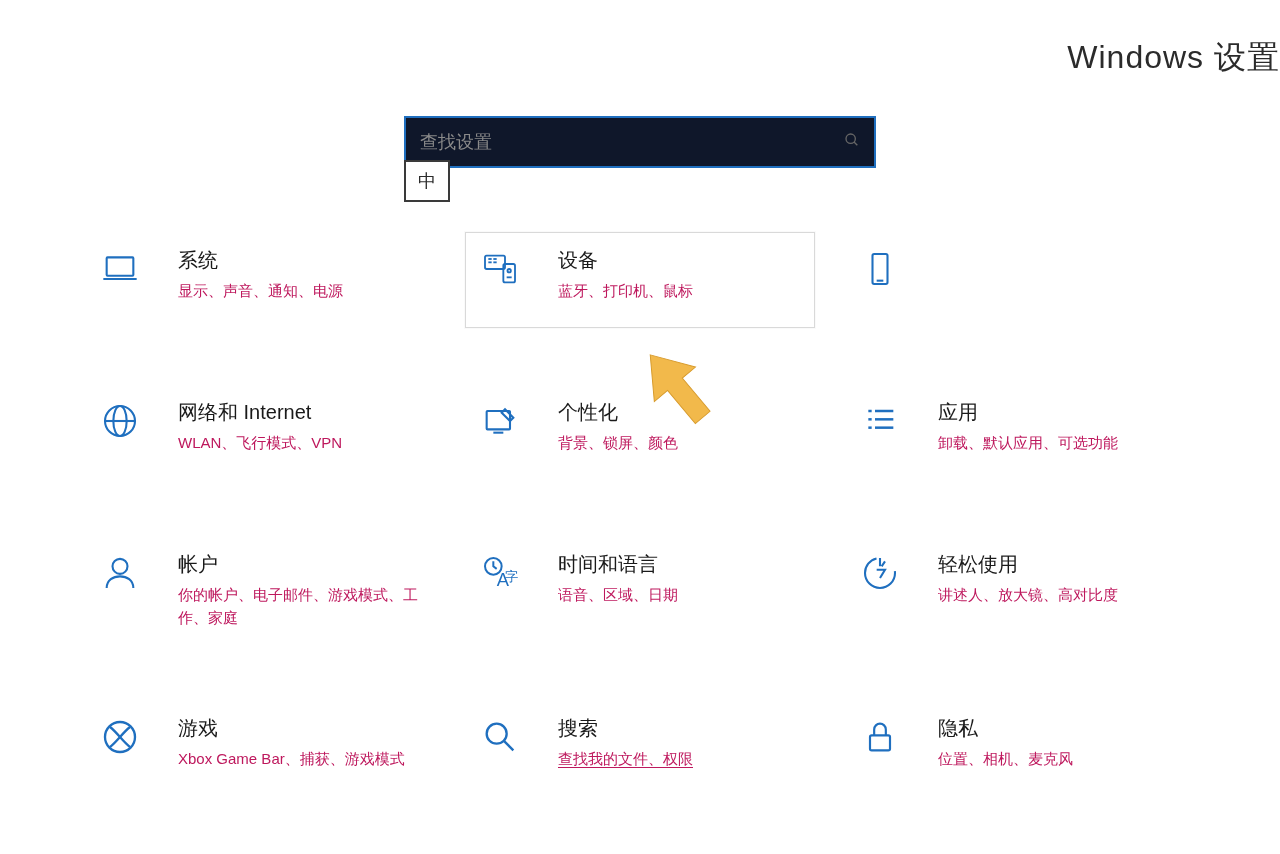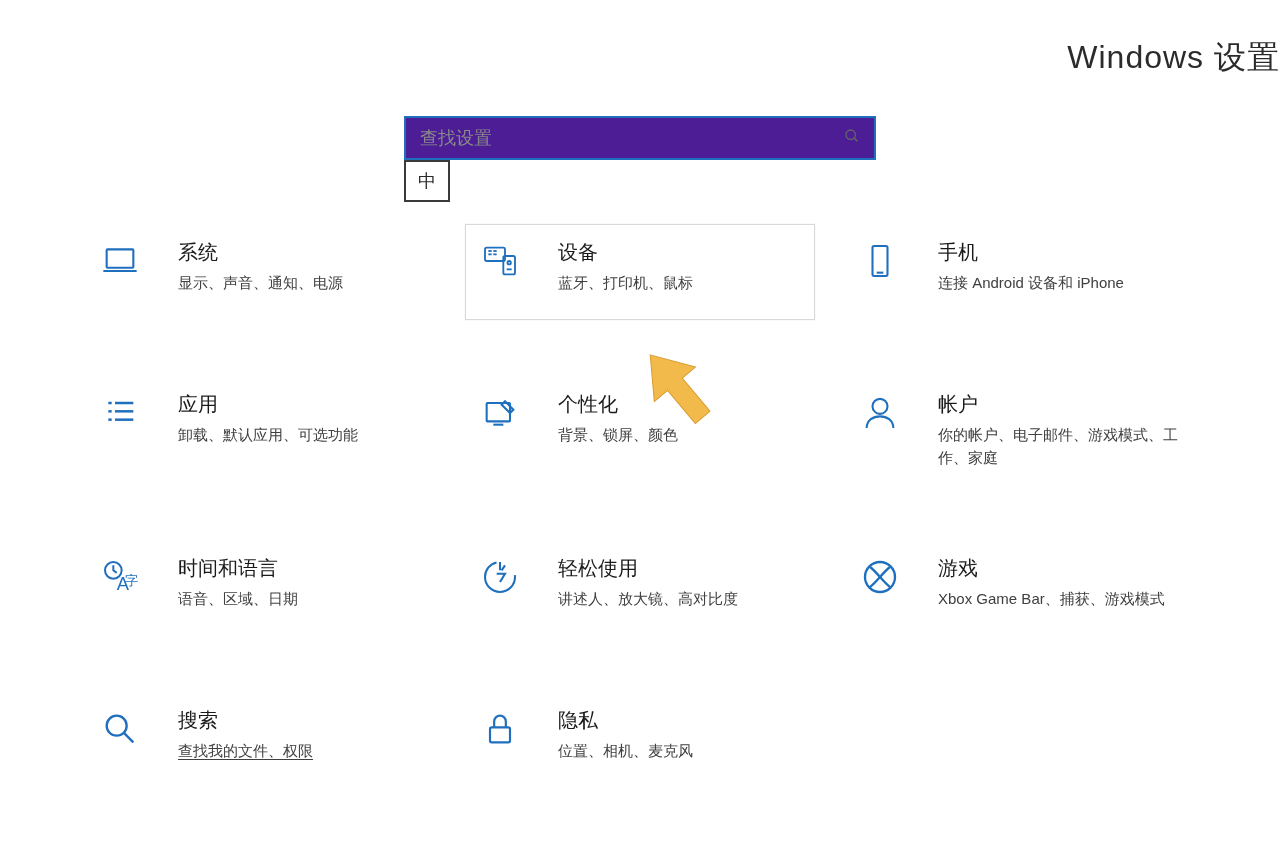--- a/index.html
+++ b/index.html
@@ -26,27 +26,27 @@
     color: #2b2b2b;
     margin-bottom: 36px;
     letter-spacing: 1px;
   }
   .search-wrap {
     width: 472px;
     margin: 0 auto 64px auto;
     position: relative;
   }
   .search-box {
-    height: 44px;
+    height: 52px;
     border: 2px solid #1f6fbf;
     display: flex;
     align-items: center;
     padding: 0 14px;
     box-sizing: border-box;
-    background: #4c1d95;
+    background: #0f172a;
   }
   .search-placeholder {
     flex: 1;
     color: #8a8a8a;
     font-size: 18px;
   }
   .search-icon {
     color: #666;
   }
   .ime-badge {
@@ -97,21 +97,21 @@
   .tile-icon svg { width: 40px; height: 40px; }
   .tile-text { flex: 1; min-width: 0; }
   .tile-title {
     font-size: 20px;
     color: #1a1a1a;
     margin-bottom: 6px;
     font-weight: 500;
   }
   .tile-desc {
     font-size: 15px;
-    color: #404040;
+    color: #be185d;
     line-height: 1.5;
   }
   .tile-desc.link {
     text-decoration: underline;
     text-underline-offset: 3px;
   }
   
   .arrow {
     position: absolute;
     left: 630px;
@@ -174,55 +174,64 @@
       </div>
     </div>
 
     <div class="tile">
       <div class="tile-icon">
         <svg viewBox="0 0 48 48" fill="none" stroke="currentColor" stroke-width="2.5">
           <rect x="15" y="6" width="18" height="36" rx="2"></rect>
             <line x1="20" y1="38" x2="28" y2="38"></line>
         </svg>
       </div>
-      <div class="tile-text">
-        <div class="tile-title">手机</div>
-        <div class="tile-desc">连接 Android 设备和 iPhone</div>
-      </div>
-    </div>
-
+    </div>
+
+    <div class="tile">
+      <div class="tile-icon">
+        <svg viewBox="0 0 48 48" fill="none" stroke="currentColor" stroke-width="2.5">
+          <circle cx="24" cy="24" r="18"></circle>
+            <ellipse cx="24" cy="24" rx="8" ry="18"></ellipse>
+          <line x1="6" y1="24" x2="42" y2="24"></line>
+        </svg>
+      </div>
+      <div class="tile-text">
+        <div class="tile-title">网络和 Internet</div>
+        <div class="tile-desc">WLAN、飞行模式、VPN</div>
+      </div>
+    </div>
+
+    <div class="tile">
+      <div class="tile-icon">
+        <svg viewBox="0 0 48 48" fill="none" stroke="currentColor" stroke-width="2.5">
+          <rect x="8" y="12" width="28" height="22" rx="1"></rect>
+            <line x1="16" y1="38" x2="28" y2="38"></line>
+          <path d="M30 10 L40 20 L36 24 L26 14 Z"></path>
+        </svg>
+      </div>
+      <div class="tile-text">
+        <div class="tile-title">个性化</div>
+        <div class="tile-desc">背景、锁屏、颜色</div>
+      </div>
+    </div>
 
     <div class="tile">
       <div class="tile-icon">
         <svg viewBox="0 0 48 48" fill="none" stroke="currentColor" stroke-width="3">
           <line x1="10" y1="12" x2="14" y2="12"></line>
             <line x1="18" y1="12" x2="40" y2="12"></line>
           <line x1="10" y1="22" x2="14" y2="22"></line>
             <line x1="18" y1="22" x2="40" y2="22"></line>
           <line x1="10" y1="32" x2="14" y2="32"></line>
             <line x1="18" y1="32" x2="40" y2="32"></line>
         </svg>
       </div>
       <div class="tile-text">
         <div class="tile-title">应用</div>
         <div class="tile-desc">卸载、默认应用、可选功能</div>
-      </div>
-    </div>
-
-    <div class="tile">
-      <div class="tile-icon">
-        <svg viewBox="0 0 48 48" fill="none" stroke="currentColor" stroke-width="2.5">
-          <rect x="8" y="12" width="28" height="22" rx="1"></rect>
-            <line x1="16" y1="38" x2="28" y2="38"></line>
-          <path d="M30 10 L40 20 L36 24 L26 14 Z"></path>
-        </svg>
-      </div>
-      <div class="tile-text">
-        <div class="tile-title">个性化</div>
-        <div class="tile-desc">背景、锁屏、颜色</div>
       </div>
     </div>
 
     <div class="tile">
       <div class="tile-icon">
         <svg viewBox="0 0 48 48" fill="none" stroke="currentColor" stroke-width="2.5">
           <circle cx="24" cy="16" r="9"></circle>
             <path d="M8 42 C8 32 16 28 24 28 C32 28 40 32 40 42"></path>
         </svg>
       </div>

